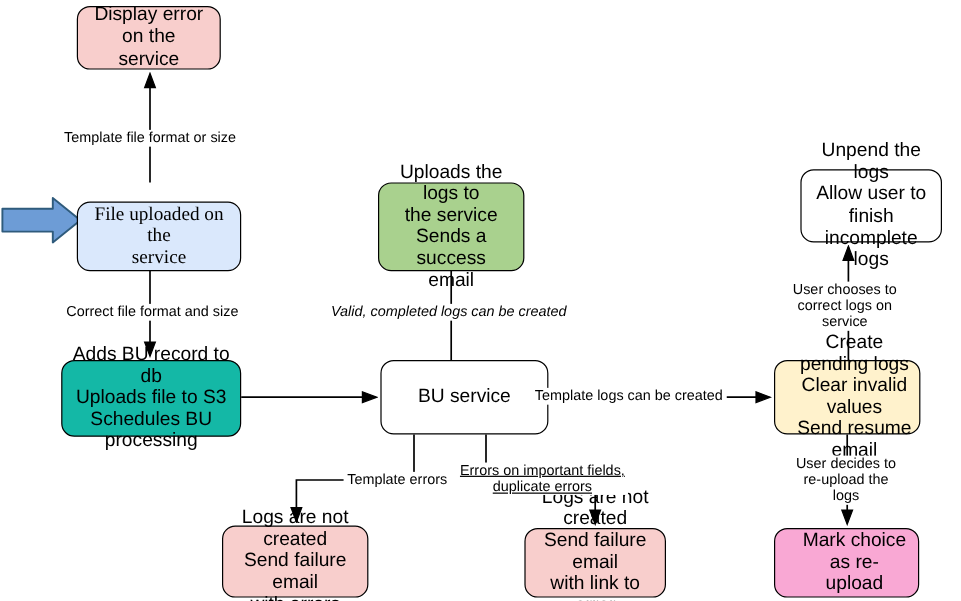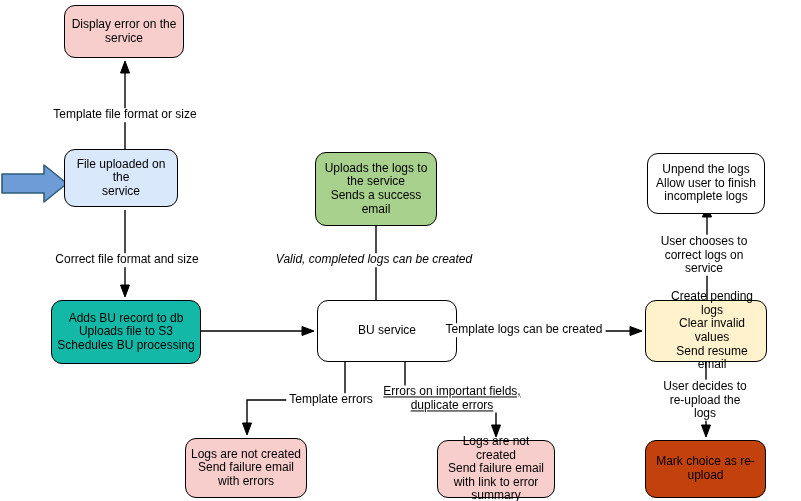--- a/index.html
+++ b/index.html
@@ -4,35 +4,35 @@
 <style>
   html,body{margin:0;padding:0;background:#fff;}
   body{font-family:"Liberation Sans","DejaVu Sans",sans-serif;color:#000;}
   .canvas{position:relative;width:801px;height:501px;background:#fff;overflow:hidden;}
   .edges{position:absolute;left:0;top:0;width:801px;height:501px;pointer-events:none;}
   .node{
     position:absolute;box-sizing:border-box;
     border:1.5px solid #000;border-radius:11px;background:#fff;
     display:flex;align-items:center;justify-content:center;
     text-align:center;white-space:pre-line;
-    font-size:12px;line-height:1.13;padding:2px 4px;
+    font-size:16px;line-height:1.13;padding:2px 4px;
   }
   .elabel{
     position:absolute;transform:translate(-50%,-50%);
     background:#fff;padding:0 3px;
     font-size:12px;line-height:1.13;text-align:center;white-space:pre-line;
   }
   
   .n-display {left:64px;  top:5px;   width:120px; height:53px;}
-  .n-file    {left:64px;  top:149px; width:114px; height:58px;}
+  .n-file    {left:64px;  top:168px; width:137px; height:58px;font-family:Liberation Serif, serif;}
   .n-adds    {left:51px;  top:300px; width:150px; height:64px;}
   .n-green   {left:315px; top:152px; width:122px; height:74px;}
   .n-bu      {left:317px; top:300px; width:140px; height:62px;}
   .n-yellow  {left:645px; top:300px; width:122px; height:62px;}
-  .n-unpend  {left:647px; top:141px; width:118px; height:61px;margin-top:12px;}
+  .n-unpend  {left:667px; top:141px; width:118px; height:61px;}
   .n-mark    {left:645px; top:440px; width:121px; height:58px;}
   .n-fail1   {left:185px; top:438px; width:122px; height:60px;}
   .n-fail2   {left:437px; top:440px; width:118px; height:58px;}
   
   .l-incorrect {left:125px; top:115px;}
   .l-correct   {left:127px; top:260px;}
   .l-valid     {left:374px; top:260px;font-style:italic;}
   .l-partial   {left:524px; top:330px;}
   .l-template  {left:331px; top:400px;}
   .l-fields    {left:452px; top:399px;text-decoration:underline;}
@@ -75,21 +75,21 @@
 the service
 Sends a success
 email</div>
   <div class="node n-bu" style="background-color: rgb(255, 255, 255);">BU service</div>
   <div class="node n-yellow" style="background-color: rgb(255, 242, 204); padding-left: 16px;">Create pending logs
 Clear invalid values
 Send resume email</div>
   <div class="node n-unpend" style="background-color: rgb(255, 255, 255);">Unpend the logs
 Allow user to finish
 incomplete logs</div>
-  <div class="node n-mark" style="background-color: #c2410c;">Mark choice as re-
+  <div class="node n-mark" style="background-color: #f9a8d4; padding-left: 17px;">Mark choice as re-
 upload</div>
   <div class="node n-fail1" style="background-color: rgb(248, 206, 204);">Logs are not created
 Send failure email
 with errors</div>
   <div class="node n-fail2" style="background-color: rgb(248, 206, 204);">Logs are not created
 Send failure email
 with link to error
 summary</div>
 
   <div class="elabel l-incorrect">Template file format or size</div>

